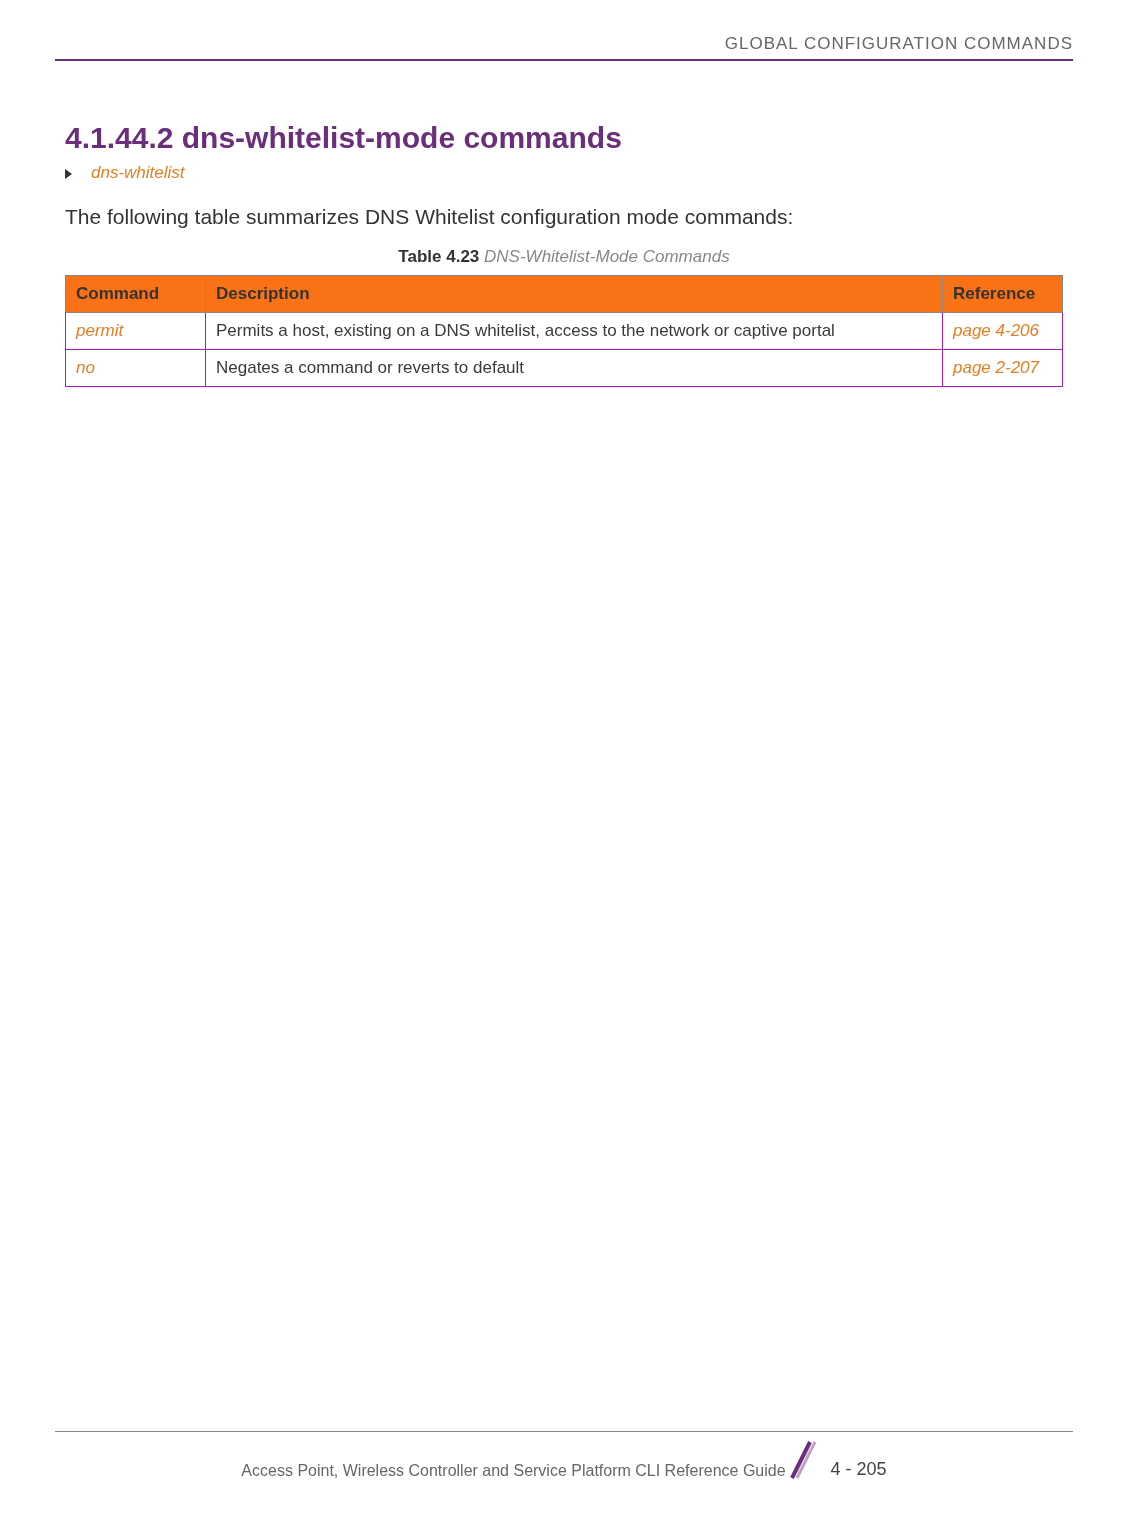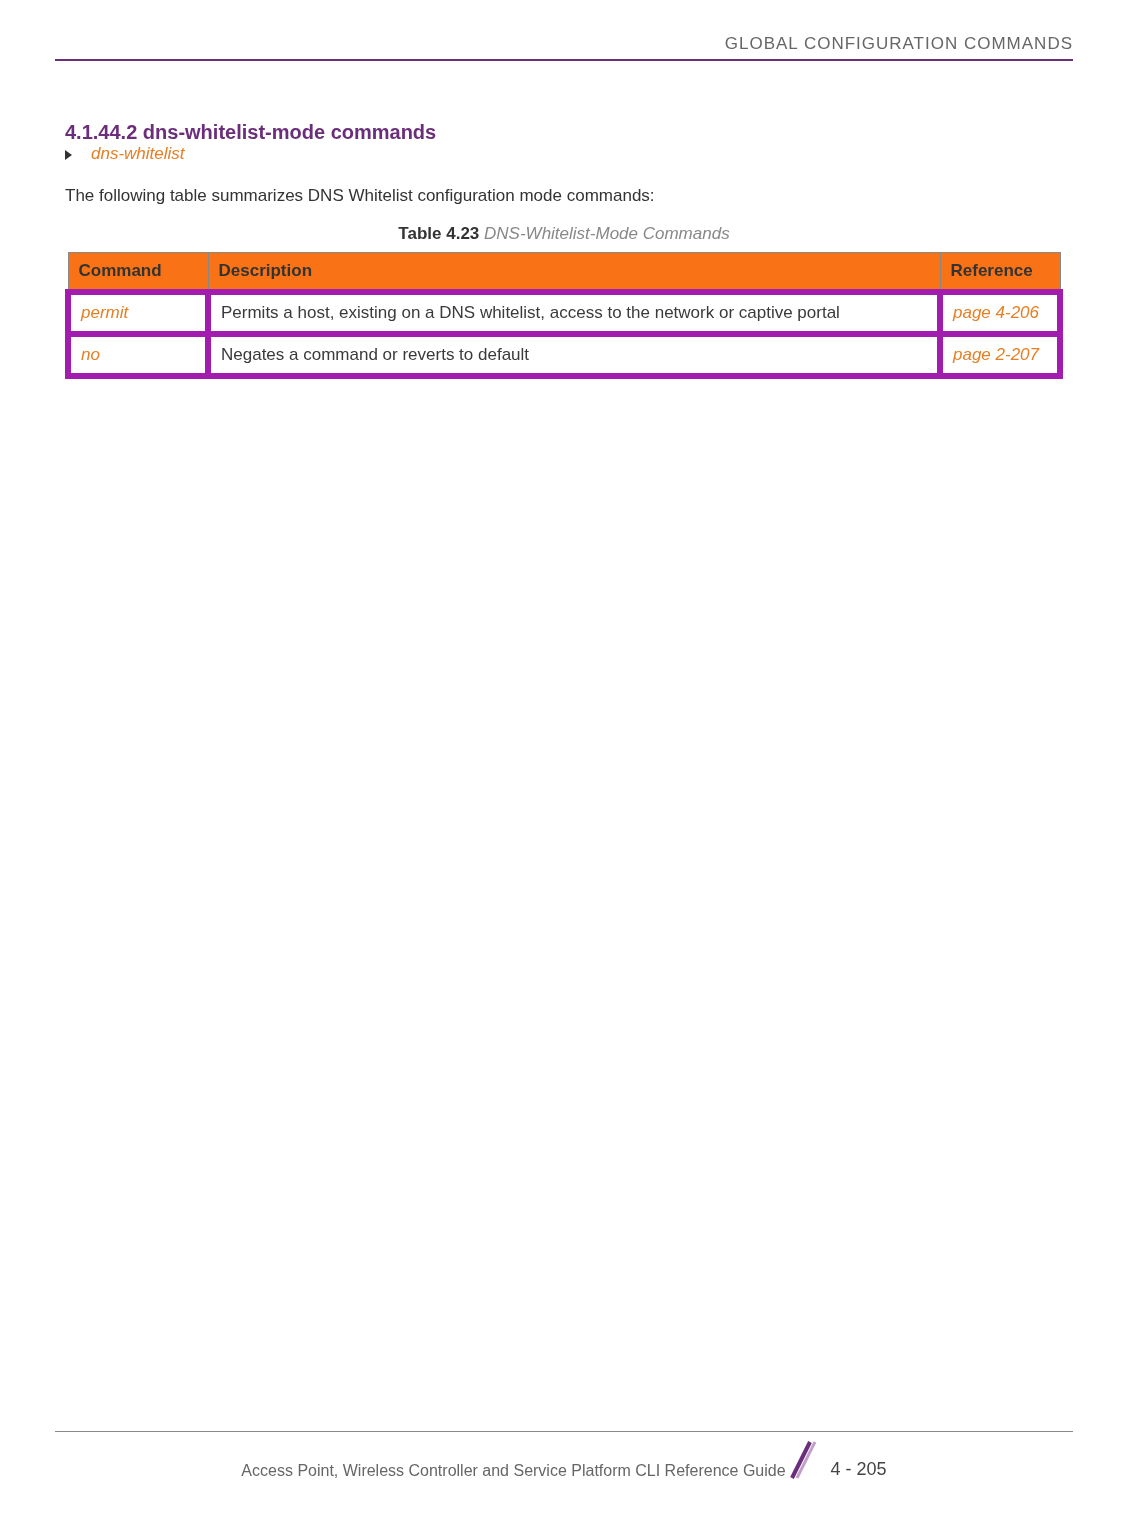--- a/index.html
+++ b/index.html
@@ -31,22 +31,23 @@
       border-top: 2px solid #6b2e7a;
       margin: 5px 55px 0 55px;
     }
     
     .content {
       padding: 60px 65px 0 65px;
     }
     
     .section-heading {
       color: #6b2e7a;
-      font-size: 20px;
+      font-size: 30px;
       font-weight: bold;
+      margin-bottom: 8px;
     }
     
     .breadcrumb-link {
       color: #e67e22;
       font-style: italic;
       font-size: 17px;
       margin-left: 15px;
       cursor: pointer;
     }
     
@@ -55,21 +56,21 @@
       width: 0;
       height: 0;
       border-top: 5px solid transparent;
       border-bottom: 5px solid transparent;
       border-left: 7px solid #333;
       margin-right: 4px;
       vertical-align: middle;
     }
     
     .intro-text {
-      font-size: 17px;
+      font-size: 21px;
       color: #333;
       margin-top: 22px;
       margin-bottom: 18px;
     }
     
     .table-caption {
       text-align: center;
       font-size: 17px;
       margin-bottom: 8px;
     }
@@ -94,21 +95,21 @@
       background: #f97316;
       text-align: left;
       padding: 8px 10px;
       border: 1px solid #888;
       font-weight: bold;
       color: #333;
     }
     
     .commands-table td {
       padding: 8px 10px;
-      border: 6px solid #a21caf;
+      border: 1px solid #a21caf;
       vertical-align: top;
     }
     
     .commands-table .col-command {
       width: 140px;
     }
     
     .commands-table .col-reference {
       width: 120px;
     }

